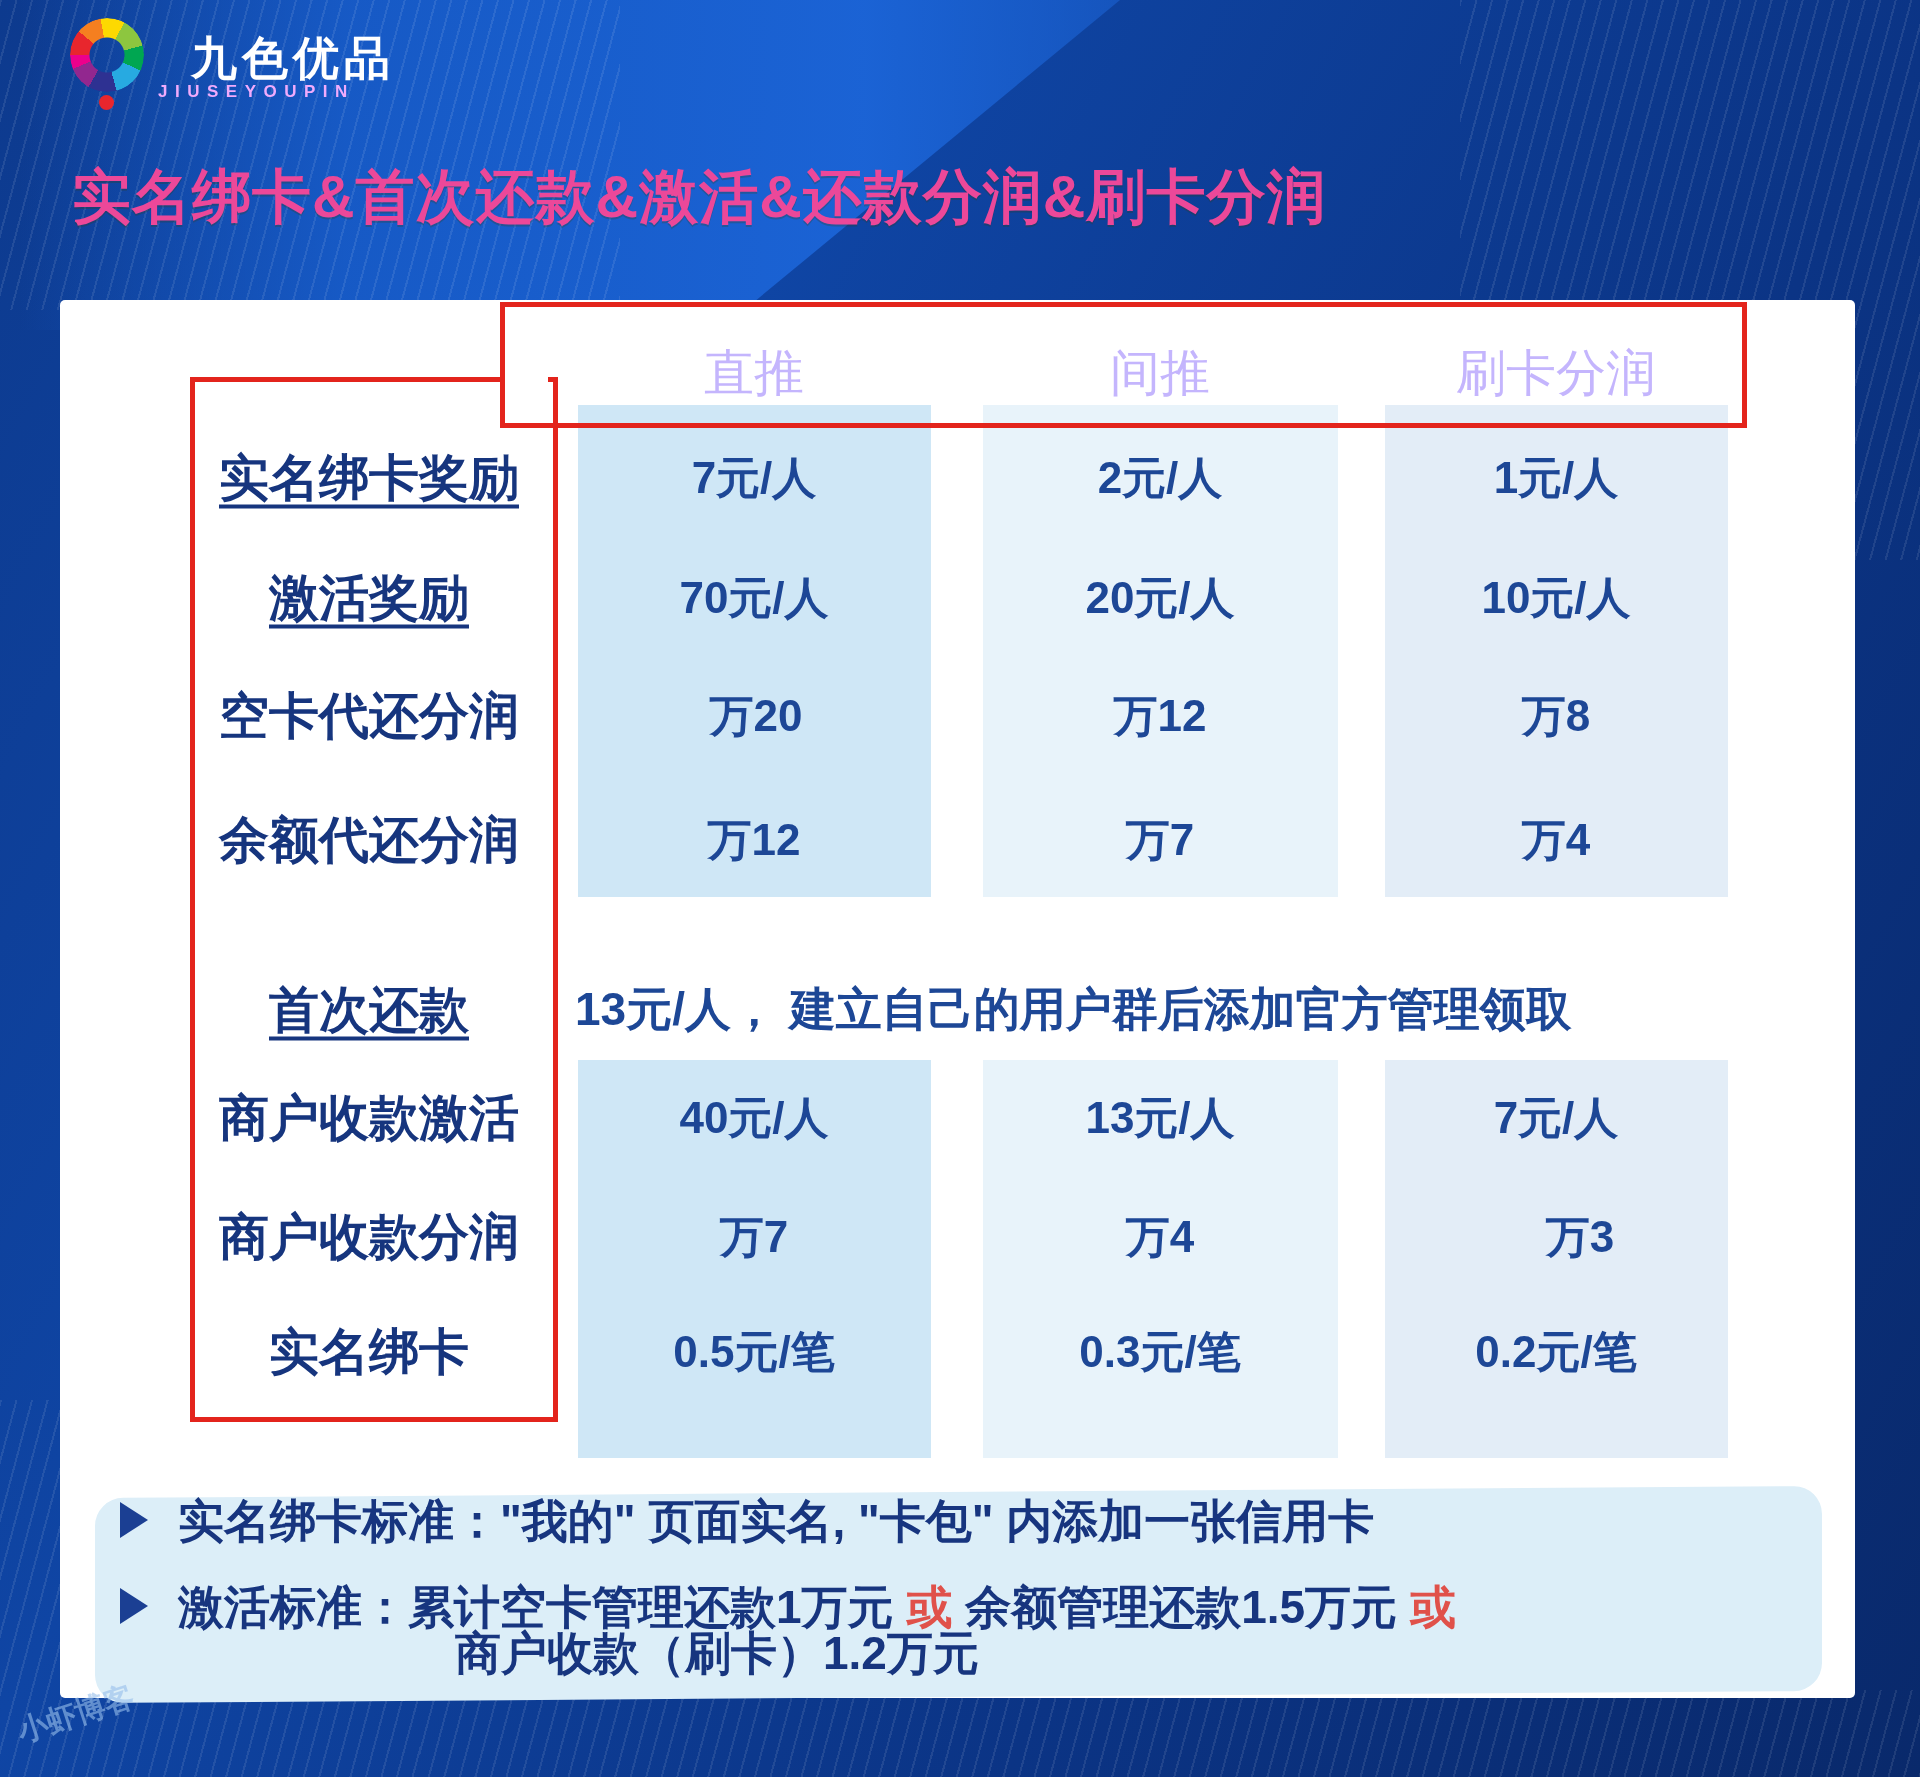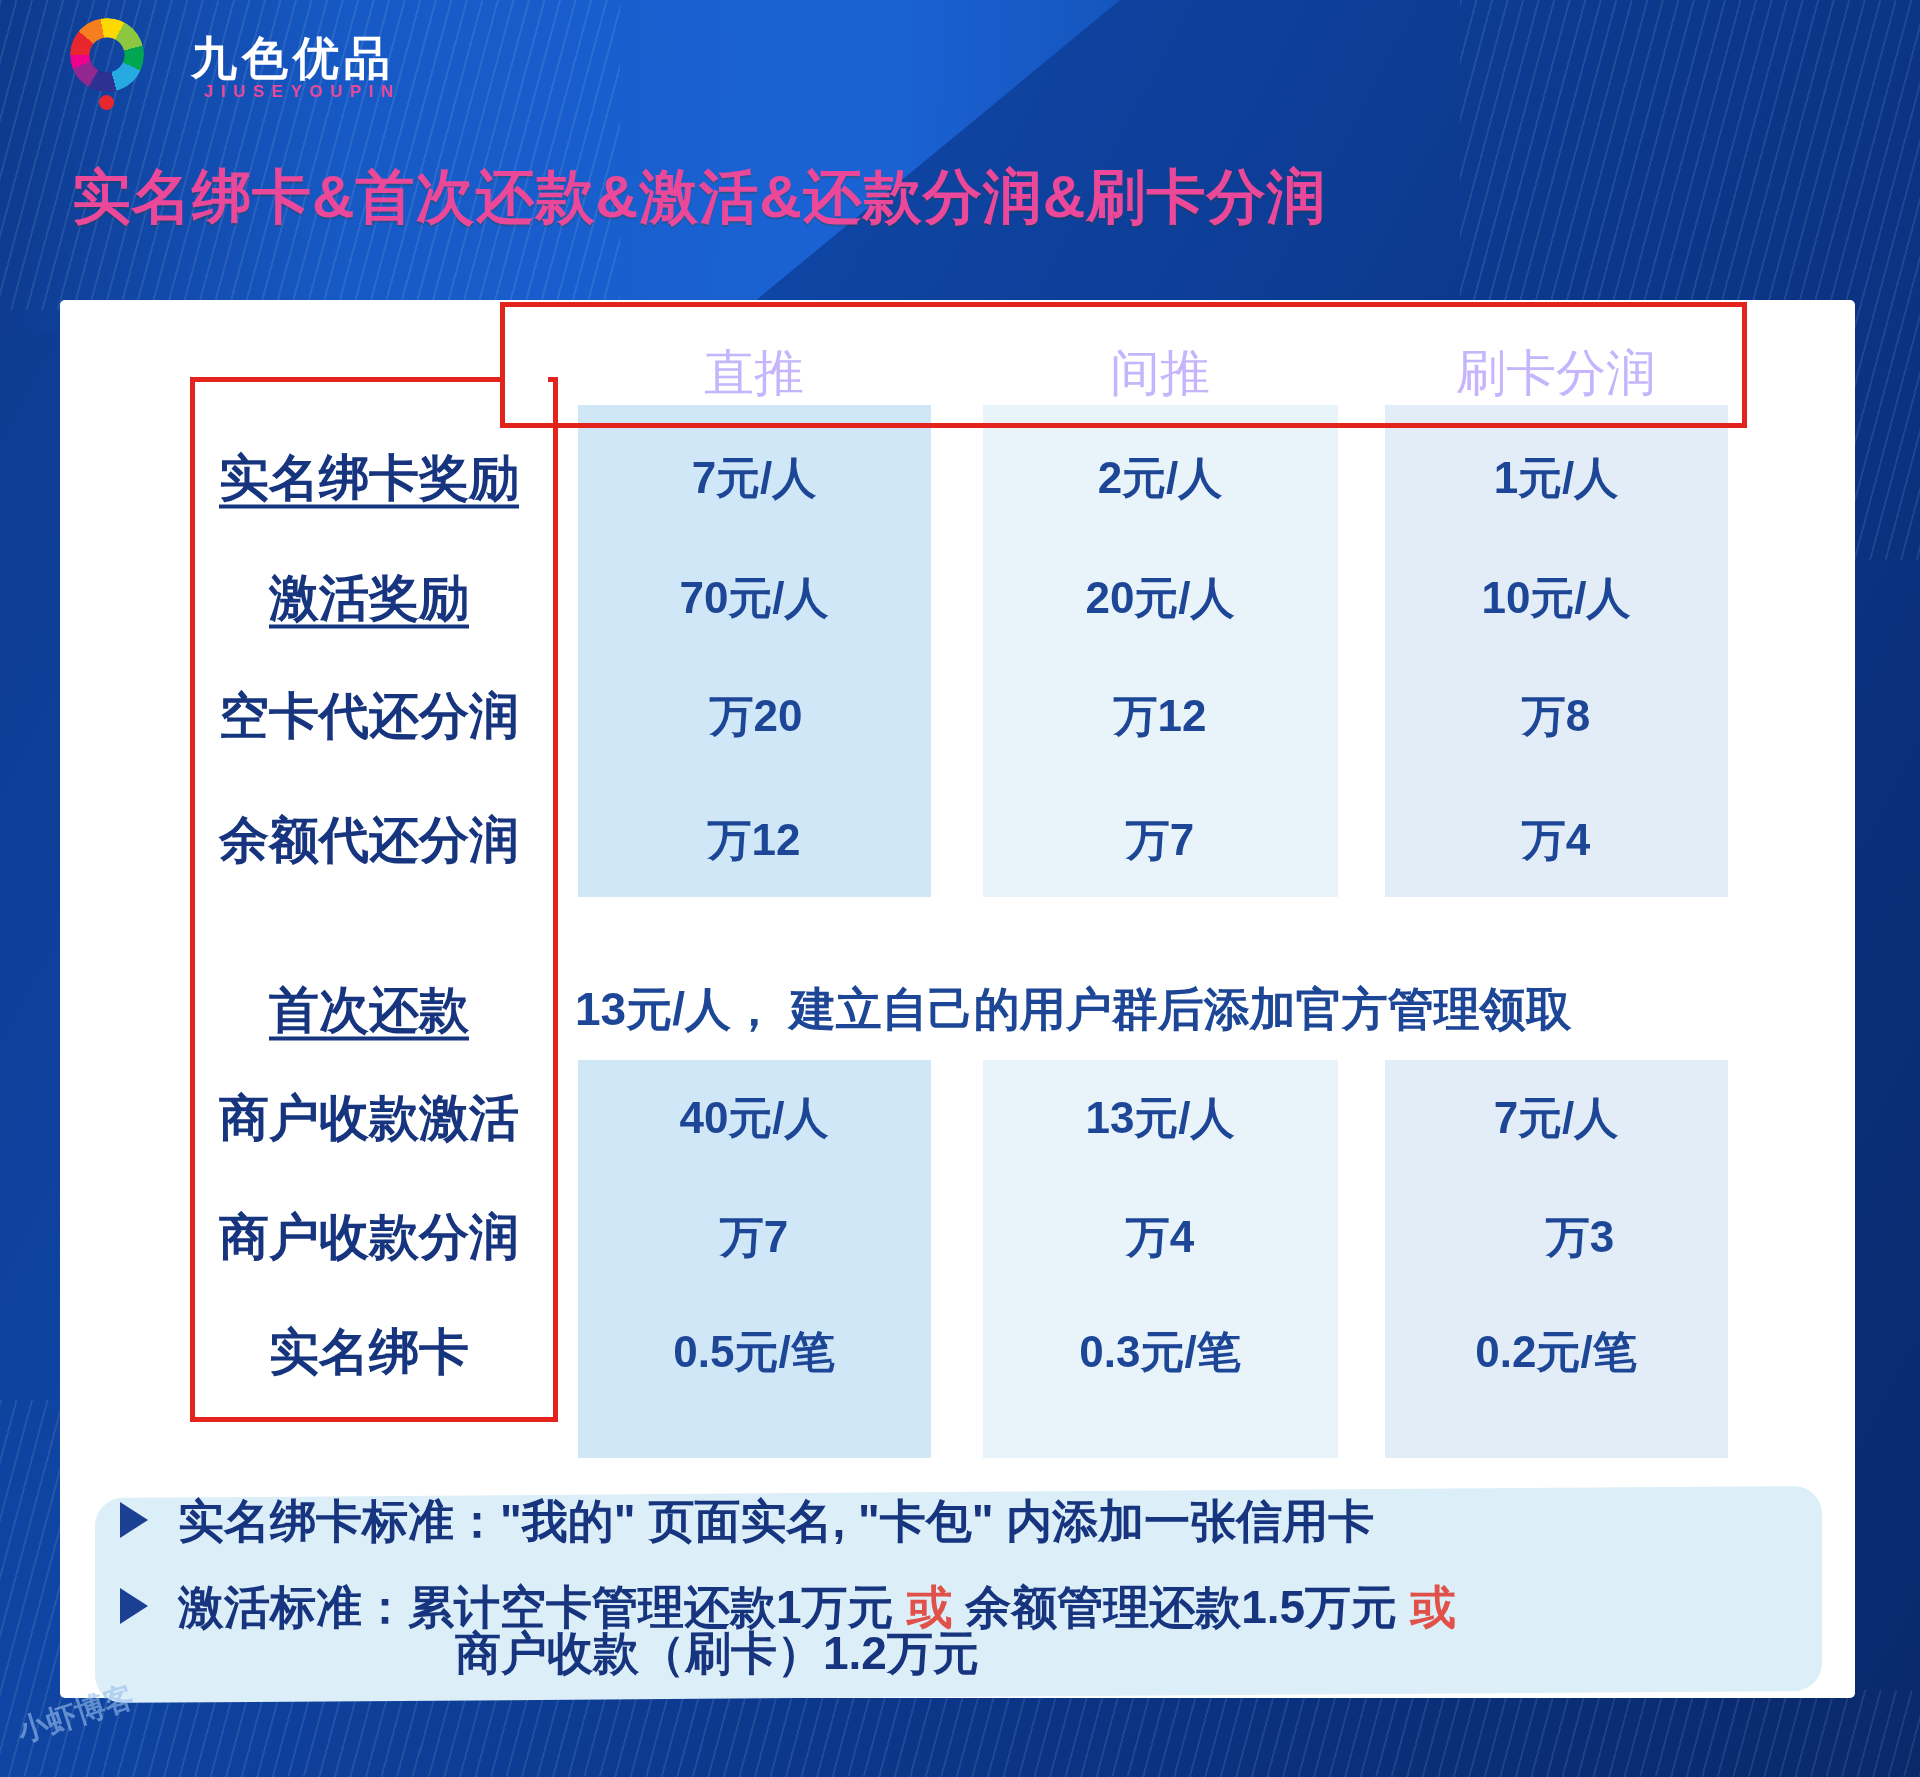--- a/index.html
+++ b/index.html
@@ -20,21 +20,21 @@
   .st-tr{left:1460px;top:0;width:460px;height:560px;}
   .st-bl{left:0;top:1400px;width:420px;height:377px;}
   .st-bb{left:420px;top:1690px;width:1500px;height:87px;}
   
   .logo-wheel{left:70px;top:18px;width:74px;height:74px;border-radius:50%;
     background:conic-gradient(from -90deg,#e8262d 0 40deg,#f57f20 40deg 80deg,#fdd901 80deg 118deg,#8dc63f 118deg 165deg,#00a651 165deg 205deg,#27aae1 205deg 255deg,#2e3192 255deg 300deg,#92278f 300deg 338deg,#ec008c 338deg 360deg);
     -webkit-mask:radial-gradient(circle at 50% 50%,transparent 0 17px,#000 18px);
     mask:radial-gradient(circle at 50% 50%,transparent 0 17px,#000 18px);}
   .logo-dot{left:99px;top:95px;width:15px;height:15px;border-radius:50%;background:#e8262d;}
   .logo-zh{left:156px;top:28px;font-size:46px;font-weight:bold;color:#ffffff;letter-spacing:5px;margin-left:35px;}
-  .logo-en{left:158px;top:82px;font-size:17px;font-weight:600;color:#ec4899;letter-spacing:7.5px;margin-left:46px;}
+  .logo-en{left:158px;top:82px;font-size:17px;font-weight:600;color:#f0abfc;letter-spacing:7.5px;}
   
   .title{left:72px;top:158px;width:1790px;font-size:59px;font-weight:900;color:#ec4899;
     letter-spacing:1px;white-space:nowrap;text-shadow:0 2px 0 rgba(60,60,0,.25);}
   
   .card{left:60px;top:300px;width:1795px;height:1398px;background:#ffffff;border-radius:5px;}
   .blk{position:absolute;z-index:2;}
   .blk.c1{background:#cfe7f6;}
   .blk.c2{background:#e8f3fa;}
   .blk.c3{background:#e3edf7;}
   .box-red{position:absolute;border:5px solid #e3241c;background:transparent;}

